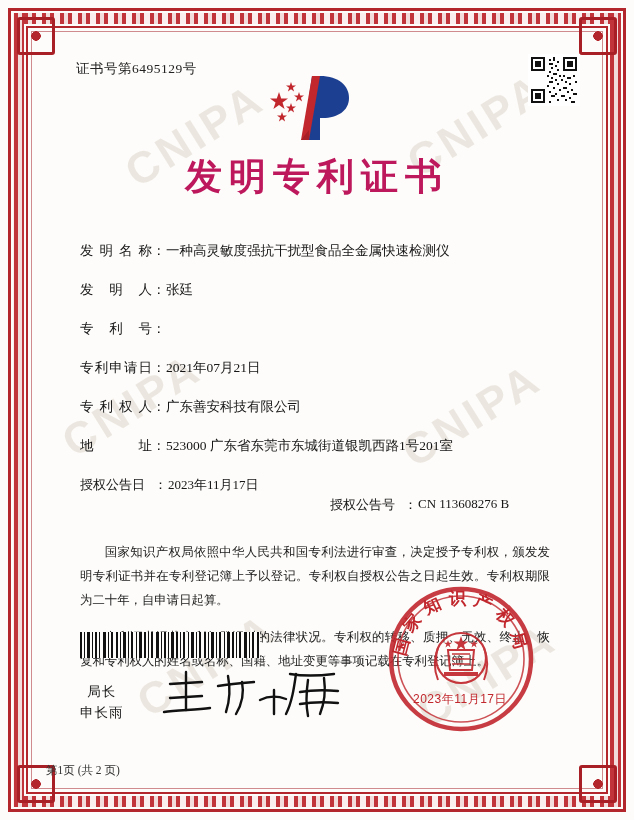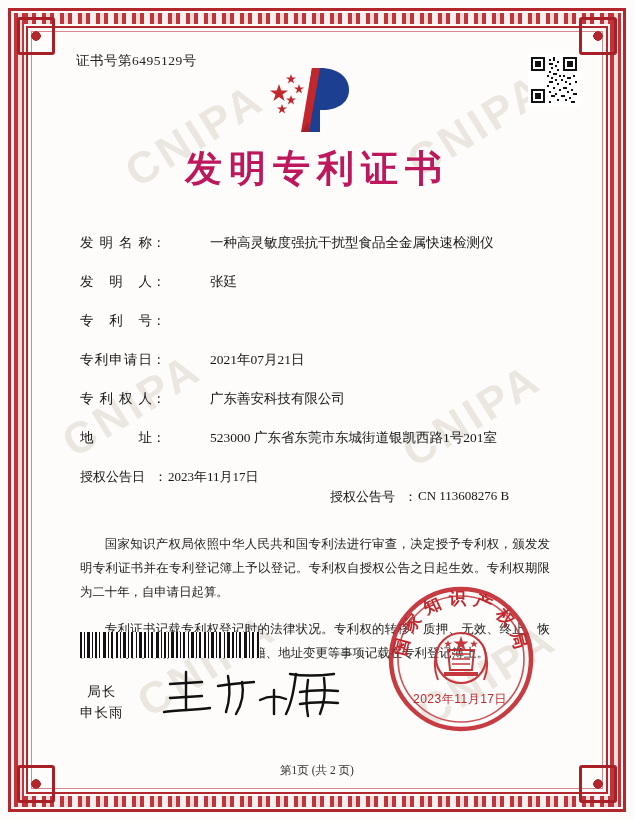--- a/index.html
+++ b/index.html
@@ -110,21 +110,21 @@
     left: 46px;
     top: 46px;
     right: 46px;
     bottom: 46px;
   }
 
   .cert-no {
     font-size: 13.5px;
     color: #222;
     margin-left: 30px;
-    margin-top: 6px;
+    margin-top: 14px;
     letter-spacing: .5px;
   }
 
   .qr {
     position: absolute;
     right: 8px;
     top: 8px;
     width: 52px;
     height: 52px;
     background: #fff;
@@ -176,21 +176,21 @@
     white-space: nowrap;
   }
   .field-label.spread {
     display: inline-block;
     text-align: justify;
     text-align-last: justify;
     width: 72px;
     padding-right: 0;
   }
   .colon { width: 14px; flex: none; }
-  .field-value { flex: 1; margin-left: 44px; }
+  .field-value { flex: 1; }
 
   .two-col {
     display: flex;
     font-size: 13px;
     margin-bottom: 6px;
     color: #161616;
   }
   .two-col .left { width: 250px; display: flex; }
   .two-col .right { display: flex; margin-top: 20px; }
 
@@ -250,21 +250,21 @@
     color: #c1272d;
     font-family: "Liberation Sans", sans-serif;
     letter-spacing: .5px;
   }
 
   .page-footer {
     position: absolute;
     bottom: -4px;
     left: 0;
     right: 0;
-    text-align: center;
+    text-align: left;
     font-size: 11.5px;
     color: #333;
     font-family: Liberation Serif, serif;
   }
 </style>
 </head>
 <body>
 
 <div id="certificate">
 

